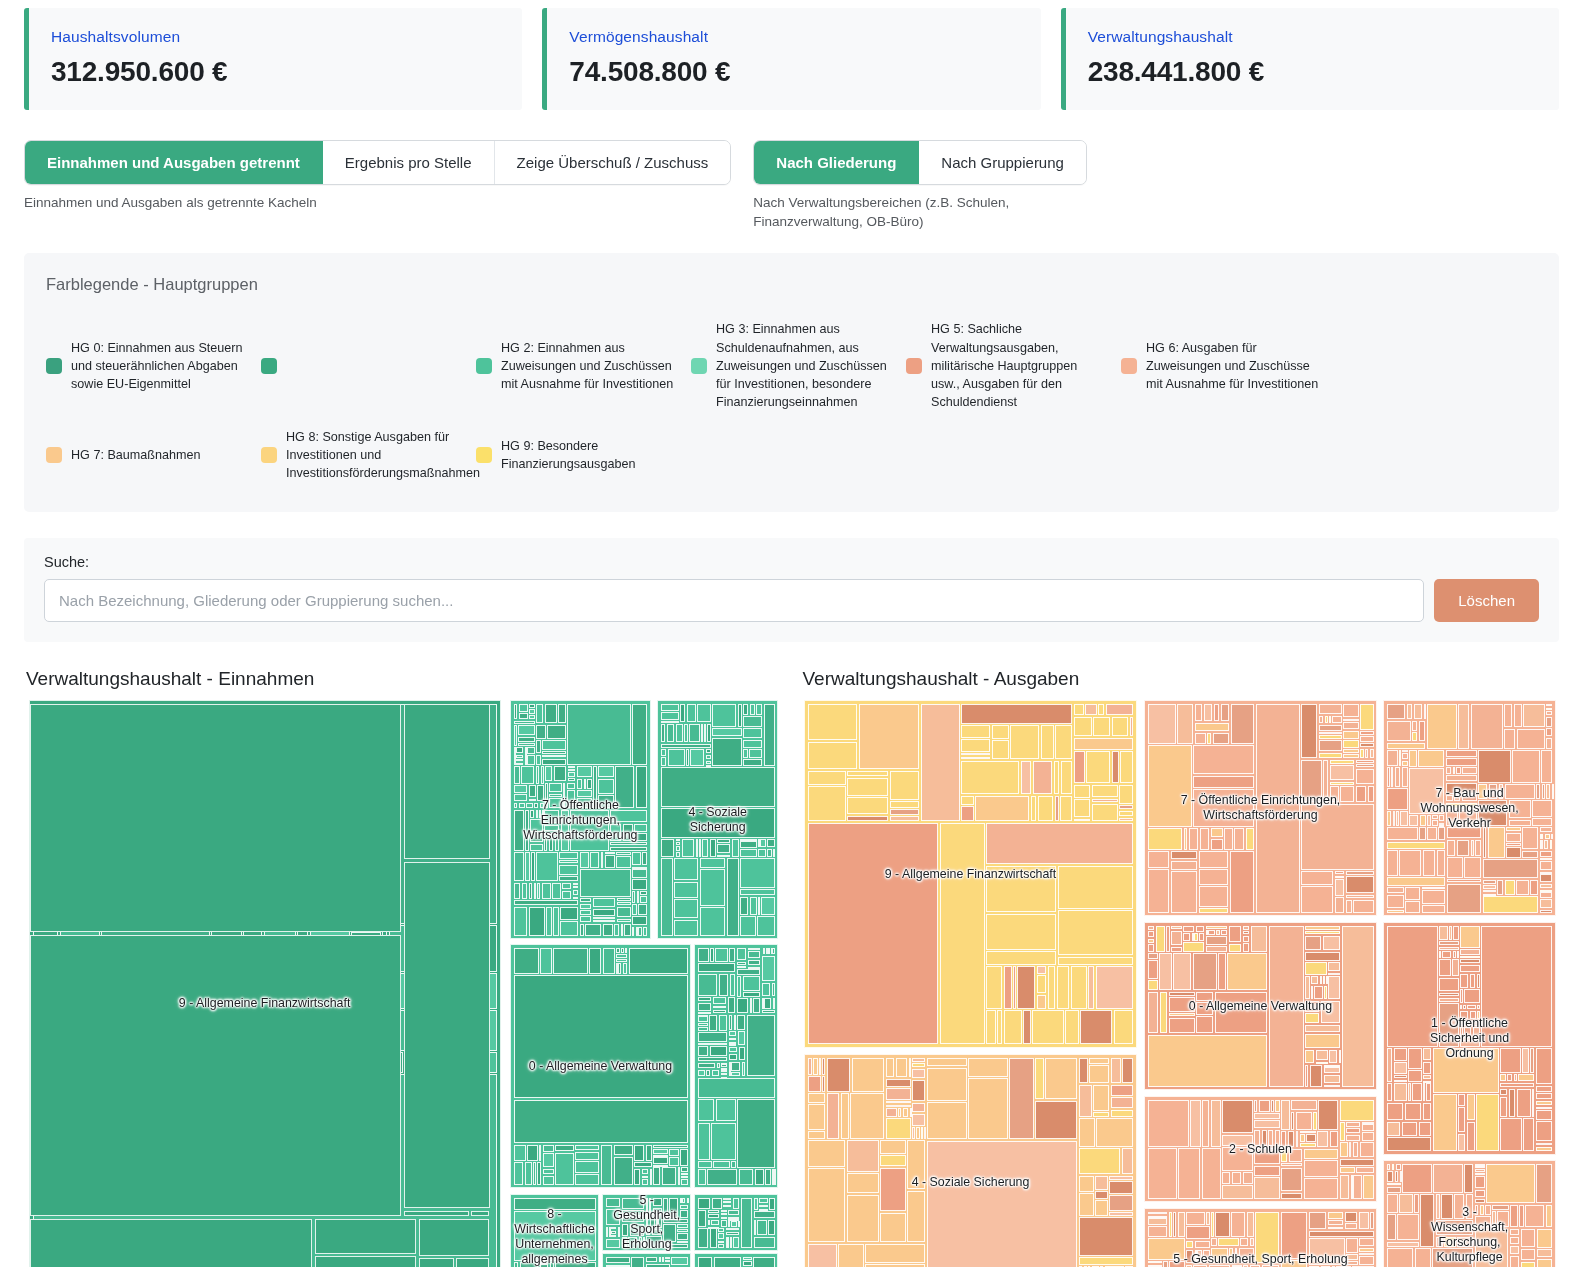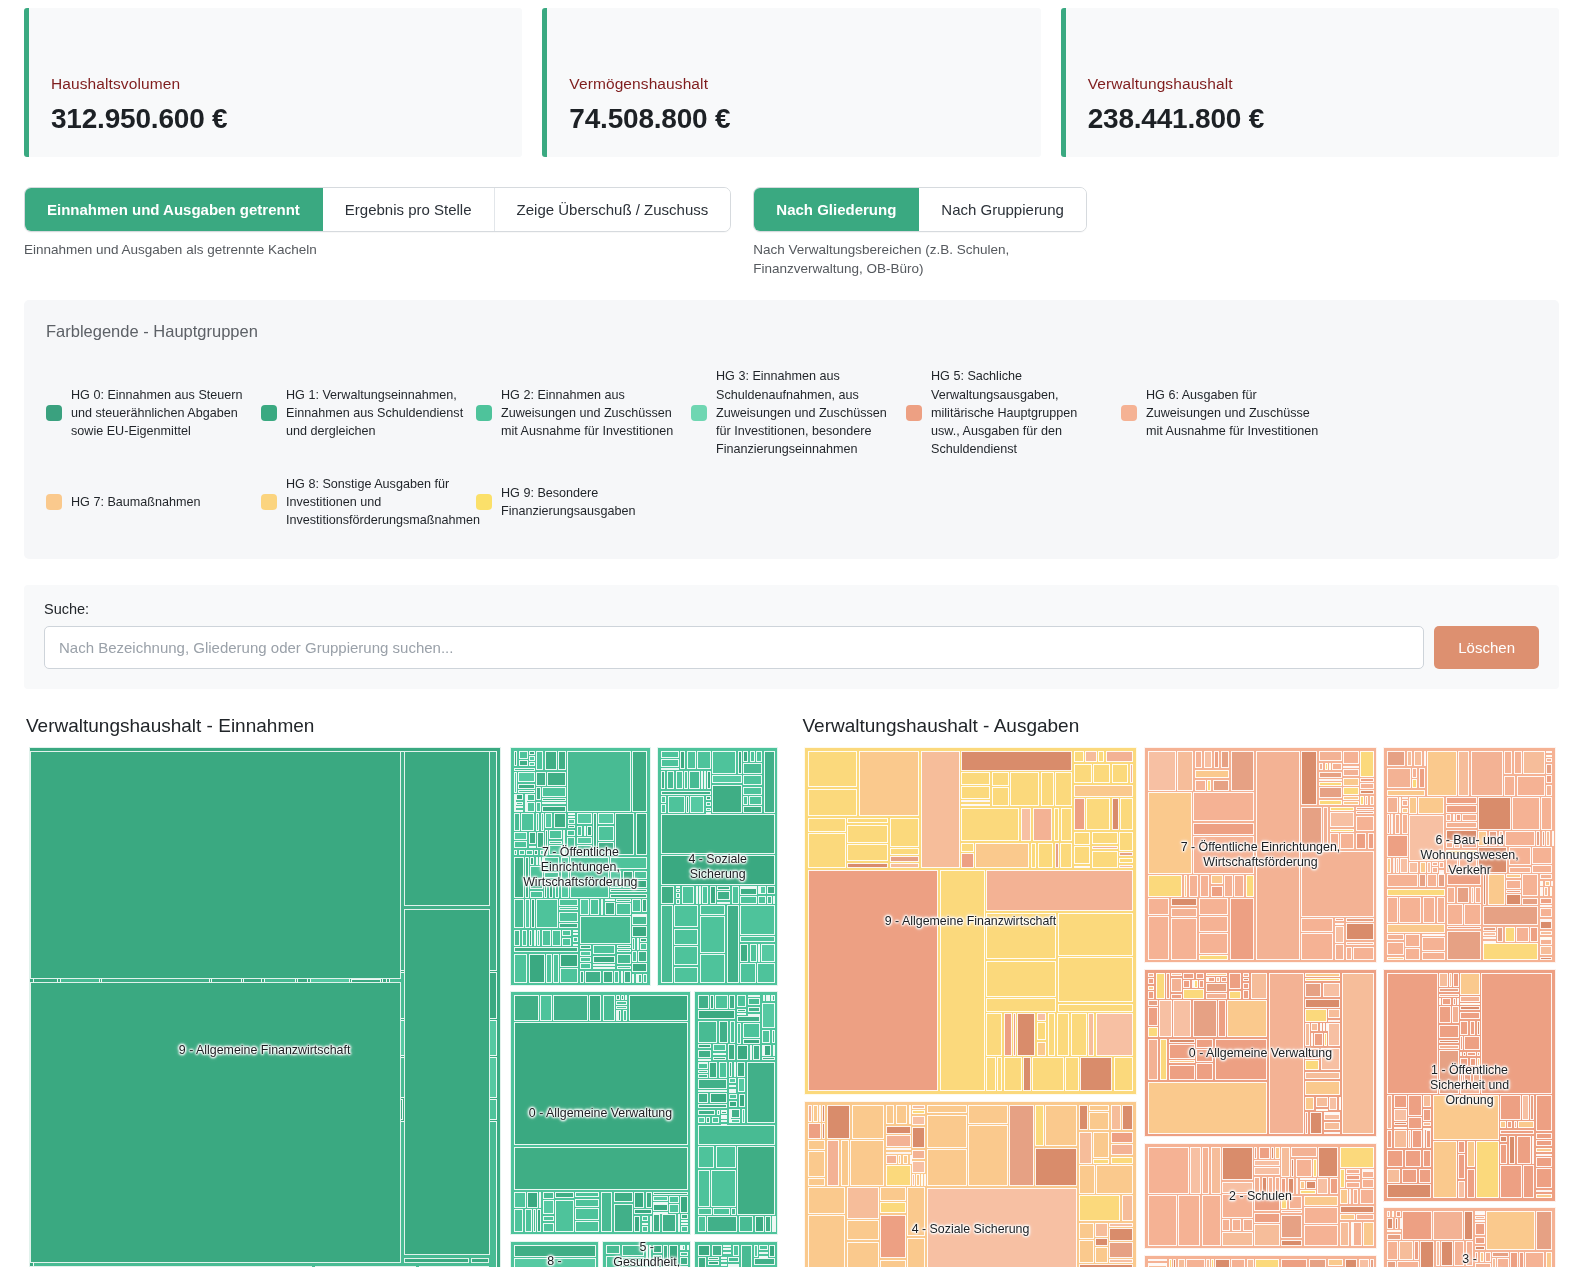--- a/index.html
+++ b/index.html
@@ -21,24 +21,23 @@
   .kpi-card {
     flex: 1 1 0;
     background: #f8f9fa;
     border-left: 5px solid #3aa981;
     border-radius: 3px;
     padding: 20px 22px 22px 22px;
     min-height: 96px;
   }
   .kpi-label {
     font-size: 15.5px;
-    color: #7f1d1d;
+    color: #1d4ed8;
     letter-spacing: .1px;
     margin-bottom: 10px;
-    margin-top: 47px;
   }
   .kpi-value {
     font-size: 28px;
     font-weight: bold;
     color: #1d2125;
     letter-spacing: -0.2px;
   }
 
   
   .toggles-row {
@@ -232,21 +231,20 @@
 
   <div class="legend-panel">
     <div class="legend-title">Farblegende - Hauptgruppen</div>
     <div class="legend-grid" id="legend-grid">
         <div class="legend-item">
           <span class="swatch" style="background: rgb(58, 161, 127);"></span>
           <span class="legend-text">HG 0: Einnahmen aus Steuern und steuerähnlichen Abgaben sowie EU-Eigenmittel</span>
         </div>
         <div class="legend-item">
           <span class="swatch" style="background: rgb(58, 169, 129);"></span>
-          <span class="legend-text">HG 1: Verwaltungseinnahmen, Einnahmen aus Schuldendienst und dergleichen</span>
         </div>
         <div class="legend-item">
           <span class="swatch" style="background: rgb(78, 195, 155);"></span>
           <span class="legend-text">HG 2: Einnahmen aus Zuweisungen und Zuschüssen mit Ausnahme für Investitionen</span>
         </div>
         <div class="legend-item">
           <span class="swatch" style="background: rgb(111, 214, 178);"></span>
           <span class="legend-text">HG 3: Einnahmen aus Schuldenaufnahmen, aus Zuweisungen und Zuschüssen für Investitionen, besondere Finanzierungseinnahmen</span>
         </div>
         <div class="legend-item">
@@ -1323,21 +1321,21 @@
             <div class="node" style="left: 155.276px; top: 157.209px; width: 12.5173px; height: 1.35391px; background: rgb(243, 178, 148); border-color: rgba(255, 255, 255, 0.9);"></div>
             <div class="node" style="left: 155.276px; top: 160.063px; width: 12.5173px; height: 8.88474px; background: rgb(245, 178, 148); border-color: rgba(255, 255, 255, 0.9);"></div>
             <div class="node" style="left: 155.276px; top: 170.448px; width: 12.5173px; height: 1.05432px; background: rgb(230, 161, 132); border-color: rgba(255, 255, 255, 0.9);"></div>
             <div class="node" style="left: 155.276px; top: 173.002px; width: 12.5173px; height: 7.96823px; background: rgb(217, 140, 107); border-color: rgba(255, 255, 255, 0.9);"></div>
             <div class="node" style="left: 155.276px; top: 182.47px; width: 12.5173px; height: 4.47837px; background: rgb(246, 189, 154); border-color: rgba(255, 255, 255, 0.9);"></div>
             <div class="node" style="left: 155.276px; top: 188.449px; width: 12.5173px; height: 1.28569px; background: rgb(251, 217, 124); border-color: rgba(255, 255, 255, 0.9);"></div>
             <div class="node" style="left: 155.276px; top: 191.234px; width: 12.5173px; height: 5.33457px; background: rgb(245, 178, 148); border-color: rgba(255, 255, 255, 0.9);"></div>
             <div class="node" style="left: 155.276px; top: 198.069px; width: 12.5173px; height: 8.88714px; background: rgb(246, 189, 154); border-color: rgba(255, 255, 255, 0.9);"></div>
             <div class="node" style="left: 155.276px; top: 208.456px; width: 12.5173px; height: 2.98399px; background: rgb(217, 140, 107); border-color: rgba(255, 255, 255, 0.9);"></div>
           </div>
-          <div class="node-label" style="left: 669.058px; top: 107.97px; max-width: 166.293px;">6 - Bau- und
+          <div class="node-label" style="left: 669.058px; top: 107.97px; max-width: 166.293px;">7 - Bau- und
 Wohnungswesen,
 Verkehr</div>
           <div class="node" style="left: 343.068px; top: 221.43px; width: 233.772px; height: 168.36px; background: rgb(237, 160, 131);">
             <div class="node" style="left: 3px; top: 3px; width: 6.50121px; height: 4.02343px; background: rgb(243, 178, 148); border-color: rgba(255, 255, 255, 0.9);"></div>
             <div class="node" style="left: 3px; top: 8.52343px; width: 6.50121px; height: 6.22489px; background: rgb(237, 160, 131); border-color: rgba(255, 255, 255, 0.9);"></div>
             <div class="node" style="left: 3px; top: 16.2483px; width: 6.50121px; height: 3.84275px; background: rgb(250, 201, 141); border-color: rgba(255, 255, 255, 0.9);"></div>
             <div class="node" style="left: 3px; top: 21.5911px; width: 6.50121px; height: 7.68251px; background: rgb(237, 160, 131); border-color: rgba(255, 255, 255, 0.9);"></div>
             <div class="node" style="left: 11.0012px; top: 3px; width: 9.35962px; height: 26.2736px; background: rgb(251, 217, 124); border-color: rgba(255, 255, 255, 0.9);"></div>
             <div class="node" style="left: 21.8608px; top: 3px; width: 3.27919px; height: 26.2736px; background: rgb(237, 160, 131); border-color: rgba(255, 255, 255, 0.9);"></div>
             <div class="node" style="left: 26.64px; top: 3px; width: 10.4024px; height: 3.38581px; background: rgb(246, 189, 154); border-color: rgba(255, 255, 255, 0.9);"></div>

